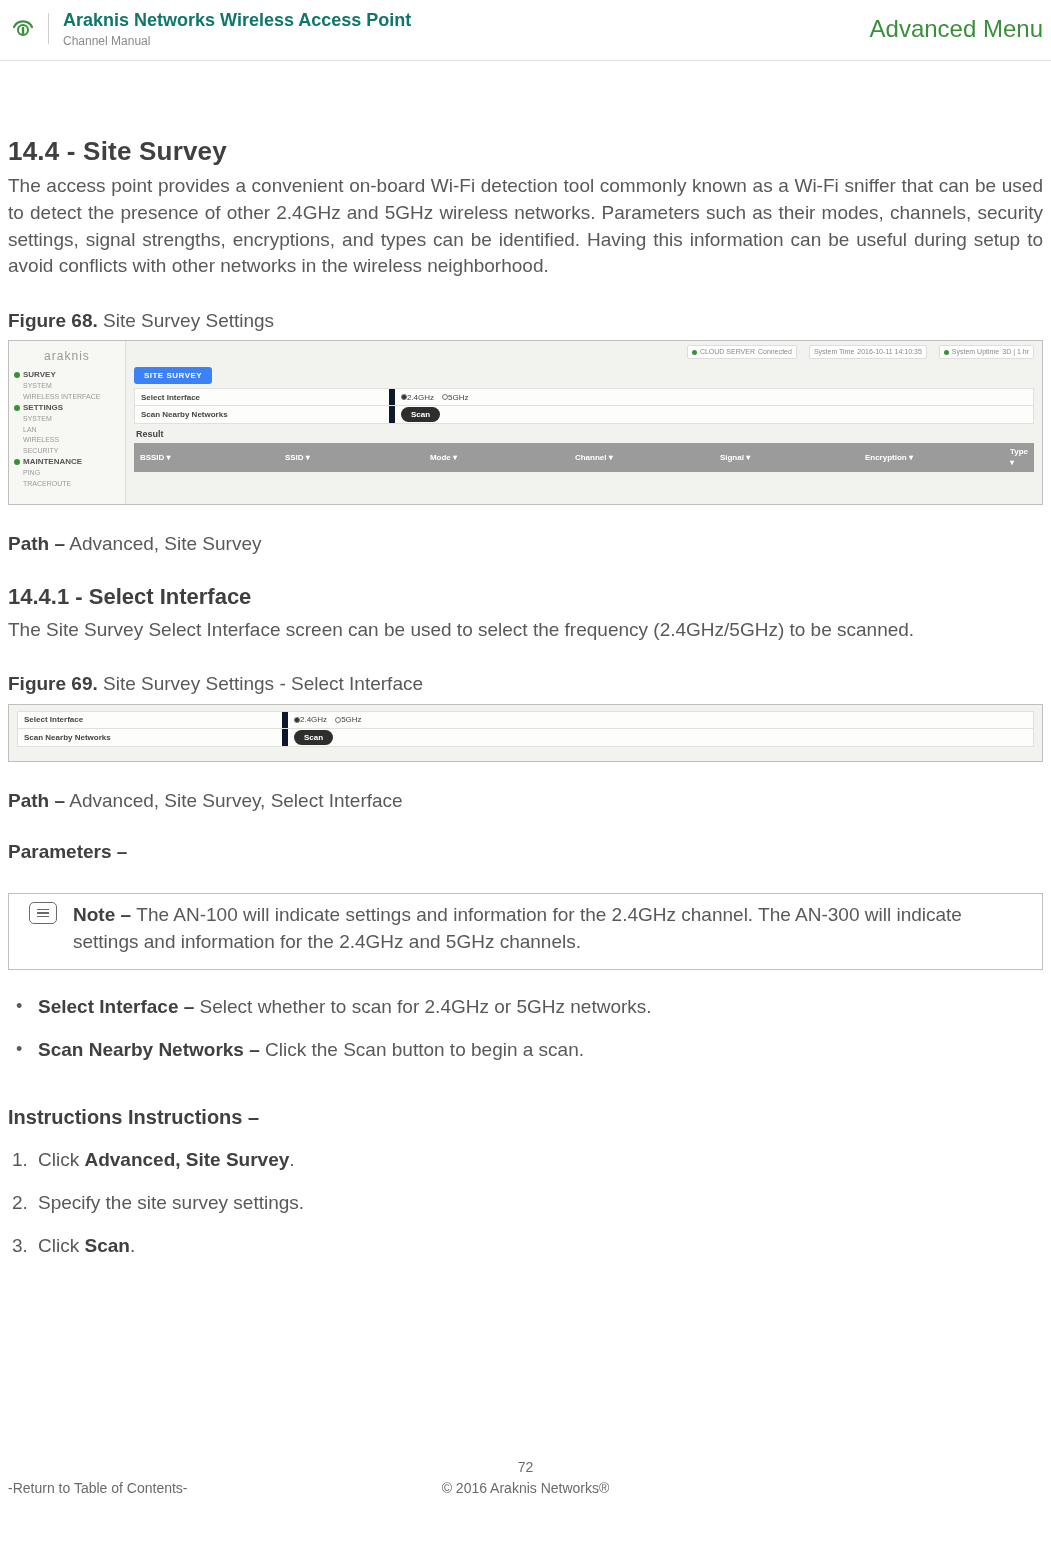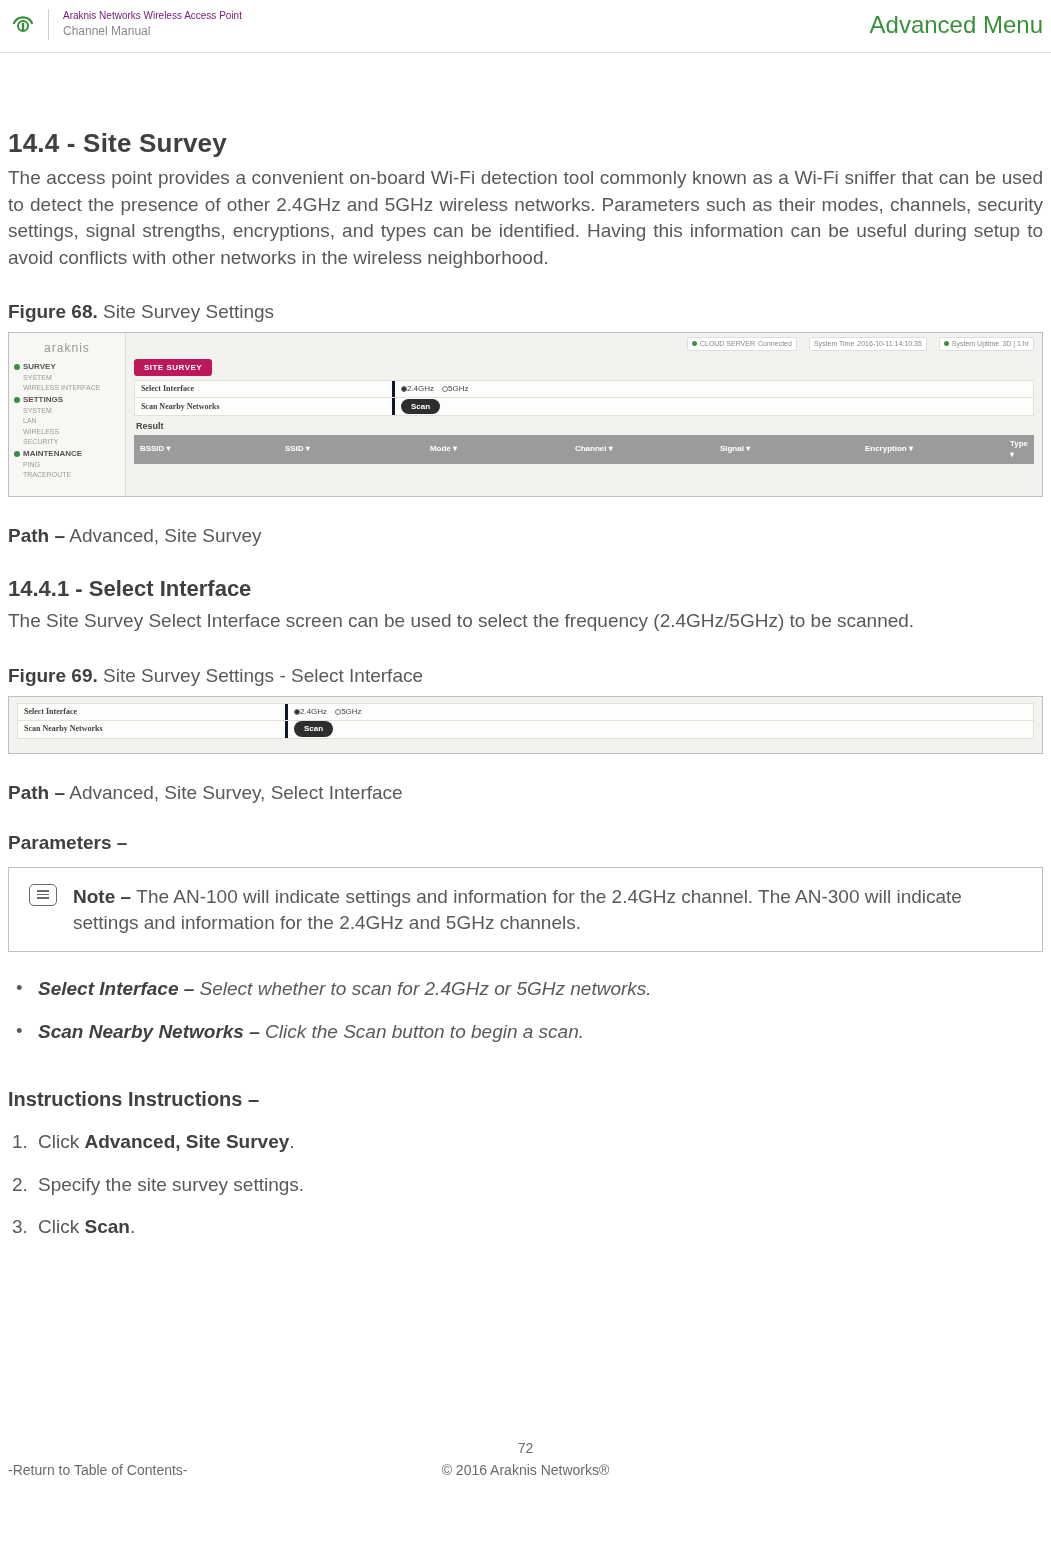--- a/index.html
+++ b/index.html
@@ -21,21 +21,21 @@
     }
     .header-left { display: flex; align-items: center; gap: 14px; }
     .logo {
       font-family: Arial, sans-serif;
       color: #3a8f3a;
       font-size: 28px;
       line-height: 1;
       border-right: 1px solid #cfcfcf;
       padding-right: 12px;
     }
-    .header-titles .t1 { font-size: 10px; font-weight: 400; color: #701a75; }
+    .header-titles .t1 { font-size: 18px; font-weight: 700; color: #0f766e; }
     .header-titles .t2 { font-size: 12px; color: #8a8a8a; }
     .adv-menu { color: #3a8f3a; font-size: 24px; padding-right: 2px; }
     .content { padding: 72px 8px 0 8px; }
     h1.sec { font-size: 26px; color: #404040; font-weight: 700; letter-spacing: 0.2px; }
     h2.sub { font-size: 22px; color: #404040; font-weight: 700; margin-top: 24px; }
     p.body { color: #58595b; text-align: justify; margin-top: 4px; }
     .fig-label { margin-top: 28px; font-size: 19px; color: #58595b; }
     .fig-label .fcap { color: #404040; font-weight: 700; }
     .screenshot {
       border: 1px solid #bfbfbf;
@@ -58,40 +58,40 @@
     .shot-side .cat { font-size: 8px; font-weight: 700; position: relative; padding-left: 10px; color: #555; }
     .shot-side .cat::before { content: ""; position: absolute; left: 1px; top: 3px; width: 6px; height: 6px; border-radius: 50%; }
     .shot-side .dot-g::before { background: #3a8f3a; }
     .shot-side .sub { padding-left: 10px; color: #9a9a9a; font-size: 7px; }
     .shot-main { flex: 1; padding: 4px 8px; display: flex; flex-direction: column; }
     .shot-top { display: flex; justify-content: flex-end; gap: 12px; font-size: 7px; color: #888; align-items: center; }
     .shot-top .chip { border: 1px solid #ddd; padding: 1px 4px; border-radius: 2px; background: #fff; display: inline-flex; align-items: center; gap: 3px; }
     .shot-top .dot { width: 5px; height: 5px; background: #3a8f3a; border-radius: 50%; display: inline-block; }
     .tab-chip {
       display: inline-block;
-      background: #be185d;
+      background: #3b82f6;
       color: #fff;
       font-size: 8px;
       font-weight: 700;
       padding: 3px 10px;
       border-radius: 3px;
       margin: 4px 0;
       letter-spacing: 0.5px;
       text-align: center;
     }
     .panel-row {
       display: flex;
       align-items: center;
       border: 1px solid #e0e0dc;
       background: #fdfdfb;
       font-size: 8px;
       color: #444;
       height: 18px;
     }
-    .panel-row .lab { width: 260px; padding: 0 6px; font-weight: 700; border-right: 3px solid #0f172a; height: 100%; display: flex; align-items: center; font-family: Liberation Serif, serif; }
+    .panel-row .lab { width: 260px; padding: 0 6px; font-weight: 700; border-right: 6px solid #0f172a; height: 100%; display: flex; align-items: center; }
     .panel-row .val { padding: 0 6px; display: flex; align-items: center; }
     .radio { width: 6px; height: 6px; border-radius: 50%; border: 1px solid #777; display: inline-block; }
     .radio.sel { background: #333; }
     .scan-btn {
       display: inline-block;
       background: #2e2e2e;
       color: #fff;
       font-size: 8px;
       font-weight: 700;
       padding: 2px 10px;
@@ -110,37 +110,37 @@
     .result-header .col { padding: 0 6px; }
     .c1 { width: 145px; } .c2 { width: 145px; } .c3 { width: 145px; }
     .c4 { width: 145px; } .c5 { width: 145px; } .c6 { width: 145px; } .c7 { flex: 1; }
     .shot-small { height: 58px; padding: 6px 8px; display: flex; flex-direction: column; gap: 0; }
     .shot-small .panel-row .lab { width: 270px; }
     .path-line { margin-top: 26px; font-size: 19px; }
     .path-line .pl { font-weight: 700; color: #404040; }
     .params-title { margin-top: 24px; font-weight: 700; color: #404040; }
     .note-box {
       border: 1px solid #bfbfbf;
-      margin-top: 10px;
-      padding: 16px 20px 14px 20px;
+      margin-top: 28px;
+      padding: 8px 20px 14px 20px;
       display: flex;
       align-items: flex-start;
       gap: 16px;
     }
     .note-icon {
       width: 28px; height: 22px;
       border: 1.5px solid #6a6a6a;
       border-radius: 5px;
       display: flex; flex-direction: column; justify-content: center; align-items: center;
       gap: 2px;
       flex-shrink: 0;
     }
     .note-icon span { display: block; width: 12px; height: 1.5px; background: #6a6a6a; }
     .note-text .nlabel { font-weight: 700; color: #404040; }
-    ul.plist { margin-top: 24px; list-style: none; font-style: italic; }
+    ul.plist { margin-top: 24px; list-style: none; }
     ul.plist li { position: relative; padding-left: 30px; margin-top: 16px; }
     ul.plist li::before { content: "•"; position: absolute; left: 8px; top: 0; color: #58595b; font-size: 18px; }
     ul.plist .pname { font-weight: 700; color: #404040; }
     .config-title { font-weight: 700; color: #404040; margin-top: 40px; font-size: 20px; }
     ol.steps { margin-top: 8px; list-style: none; counter-reset: st; }
     ol.steps li { counter-increment: st; position: relative; padding-left: 30px; margin-top: 16px; }
     ol.steps li::before { content: counter(st) "."; position: absolute; left: 4px; top: 0; }
     ol.steps .b { font-weight: 700; color: #404040; }
     .footer {
       position: relative;

